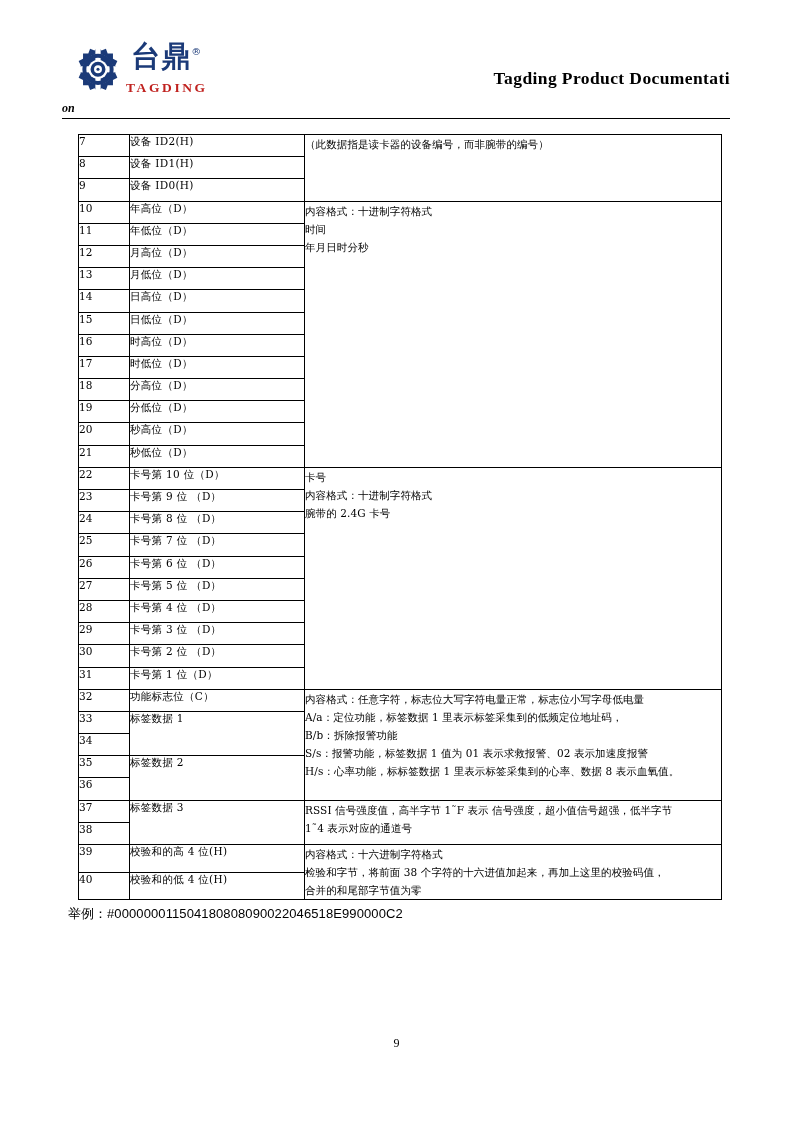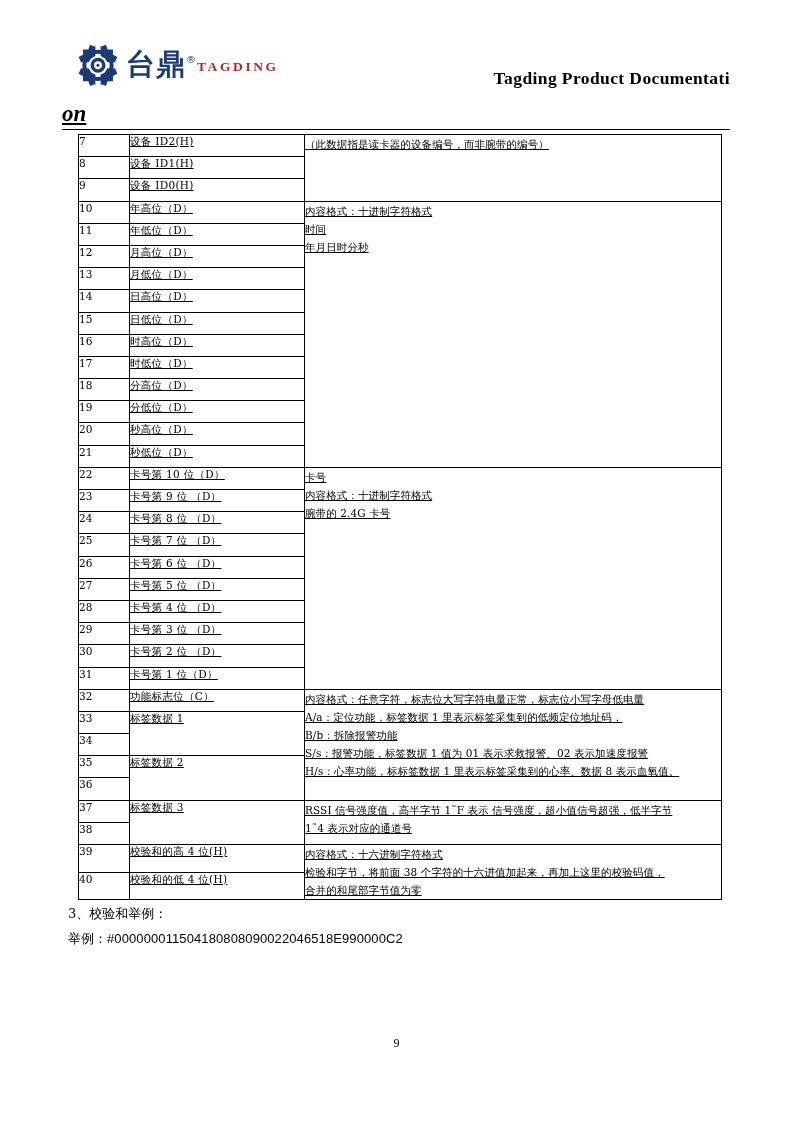--- a/index.html
+++ b/index.html
@@ -43,21 +43,22 @@
     gap: 6px;
     padding-left: 14px;
   }
   .logo-mark {
     width: 44px;
     height: 44px;
     flex: 0 0 auto;
   }
   .logo-text {
     display: flex;
-    align-items: flex-start;
+    flex-direction: column;
+    align-items: center;
     line-height: 1;
   }
   .logo-cn {
     font-family: "DejaVu Serif", "Liberation Serif", serif;
     font-size: 29px;
     font-weight: 700;
     color: #1b3a78;
     letter-spacing: 1px;
     position: relative;
   }
@@ -80,24 +81,23 @@
     font-size: 17.5px;
     color: #000;
     white-space: nowrap;
     margin-top: 26px;
     letter-spacing: 0.4px;
   }
   .header-wrap {
     font-family: "Liberation Serif", "DejaVu Serif", serif;
     font-style: italic;
     font-weight: 700;
-    font-size: 23px;
+    font-size: 12px;
     line-height: 1;
     margin-top: 2px;
-    text-decoration: underline;
   }
   .header-rule {
     border-bottom: 1.4px solid #000;
     margin-top: 4px;
     width: 668px;
   }
 
   
   .tbl-wrap {
     position: absolute;
@@ -122,28 +122,26 @@
     width: 50px;
     padding: 3px 0 3px 7px;
     font-size: 11px;
     font-family: "Liberation Serif", serif;
   }
   td.c-name {
     width: 174px;
     padding: 3px 0 3px 22px;
     font-size: 11px;
     letter-spacing: 0.3px;
-    text-decoration: underline;
   }
   td.c-desc {
     padding: 4px 4px 3px 8px;
     font-size: 10.8px;
     line-height: 1.72;
     letter-spacing: 0.1px;
-    text-decoration: underline;
   }
   tr.r { height: 22.2px; }
   .desc-line { display: block; white-space: nowrap; }
 
   
   .body-text {
     position: absolute;
     left: 68px;
     top: 902px;
     width: 660px;
@@ -371,21 +369,20 @@
           </tr>
           <tr class="r">
             <td class="c-idx">40</td>
             <td class="c-name">校验和的低 4 位(H)</td>
           </tr>
         </tbody>
     </table>
   </div>
 
   <div class="body-text">
-    <p>3、校验和举例：</p>
     <p><span>举例：</span><span class="mono-ex">#000000011504180808090022046518E990000C2</span></p>
   </div>
 
   <div class="footer">
     <span>9</span>
   </div>
 
 </div>
 
 </body></html>

